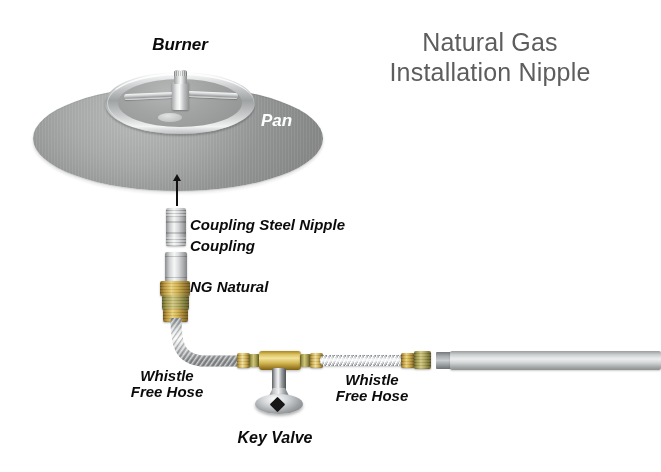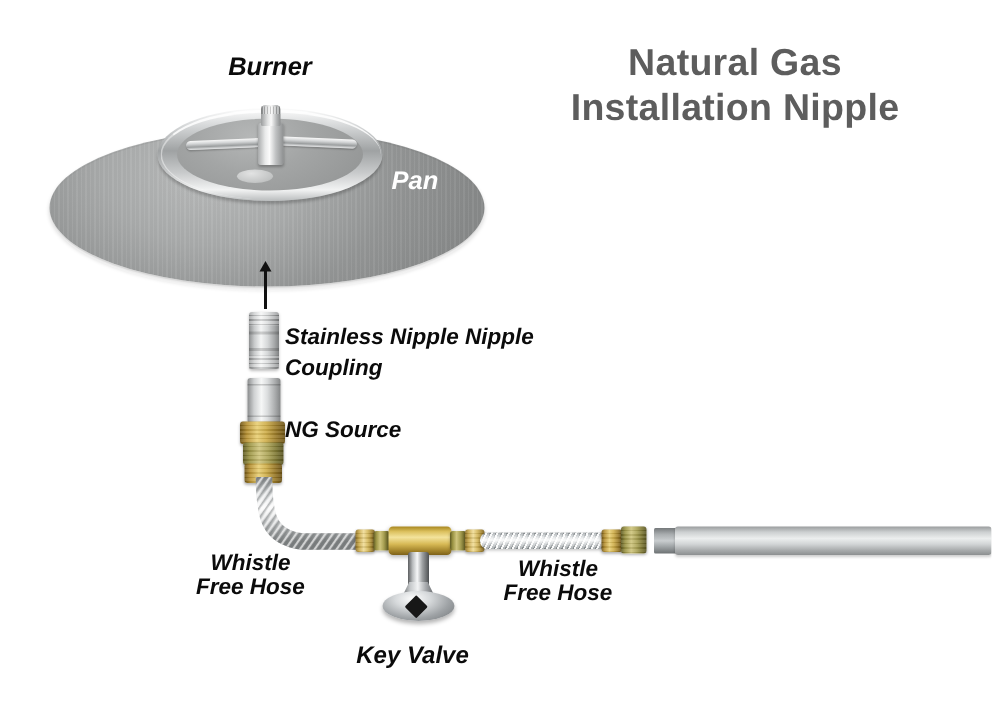--- a/index.html
+++ b/index.html
@@ -9,21 +9,21 @@
     font-family:"Liberation Sans", sans-serif;
     overflow:hidden;
     position:relative;
   }
   #stage{position:absolute;inset:0;}
 
   
   .title{
     position:absolute;
     text-align:center;
-    font-weight:bold;
+    font-weight:normal;
     color:#5d5d5d;
     line-height:1.18;
     letter-spacing:.2px;
     white-space:nowrap;
   }
   .title .l1{font-size:25px;display:block;}
   .title .l2{font-size:25px;display:block;}
 
   .lbl{
     position:absolute;
@@ -246,38 +246,38 @@
 
   <div class="arrow-line" style="left:176px;top:180px;width:2px;height:26px;"></div>
   <div class="arrow-head" style="left:173px;top:174px;"></div>
 
   <div class="nipple" style="left:166px;top:208px;width:20px;height:38px;">
     <div class="thread" style="top:0;height:9px;"></div>
     <div class="band" style="top:13px;"></div>
     <div class="band" style="top:24px;"></div>
     <div class="thread" style="bottom:0;height:9px;"></div>
   </div>
-  <div class="lbl" style="left:190px;top:217px;">Stainless Nipple Nipple</div>
+  <div class="lbl" style="left:190px;top:217px;">Coupling Steel Nipple</div>
 
   <div class="coupling" style="left:165px;top:252px;width:22px;height:30px;">
     <div class="ridge" style="top:4px;"></div>
     <div class="ridge" style="top:25px;"></div>
   </div>
   <div class="lbl" style="left:190px;top:238px;">Coupling</div>
 
   <div class="hex gold" style="left:160px;top:281px;width:30px;height:15px;">
     <div class="hex-flat" style="top:0;height:15px;"></div>
   </div>
   <div class="hex olive" style="left:162px;top:295px;width:27px;height:15px;">
     <div class="hex-flat" style="top:0;height:15px;"></div>
   </div>
   <div class="hex gold" style="left:163px;top:309px;width:25px;height:13px;">
     <div class="hex-flat" style="top:0;height:13px;"></div>
   </div>
-  <div class="lbl" style="left:190px;top:279px;">NG Source</div>
+  <div class="lbl" style="left:190px;top:279px;">NG Natural</div>
 
   <svg class="elbow" style="left:145px;top:318px;width:120px;height:62px;" viewBox="0 0 120 62">
     <defs>
       <linearGradient id="hoseGradL" x1="0" y1="0" x2="0" y2="1">
         <stop offset="0%" stop-color="#7e8183"></stop>
         <stop offset="28%" stop-color="#dadcdd"></stop>
         <stop offset="48%" stop-color="#fafafa"></stop>
         <stop offset="72%" stop-color="#c0c2c3"></stop>
         <stop offset="100%" stop-color="#7d8081"></stop>
       </linearGradient>

